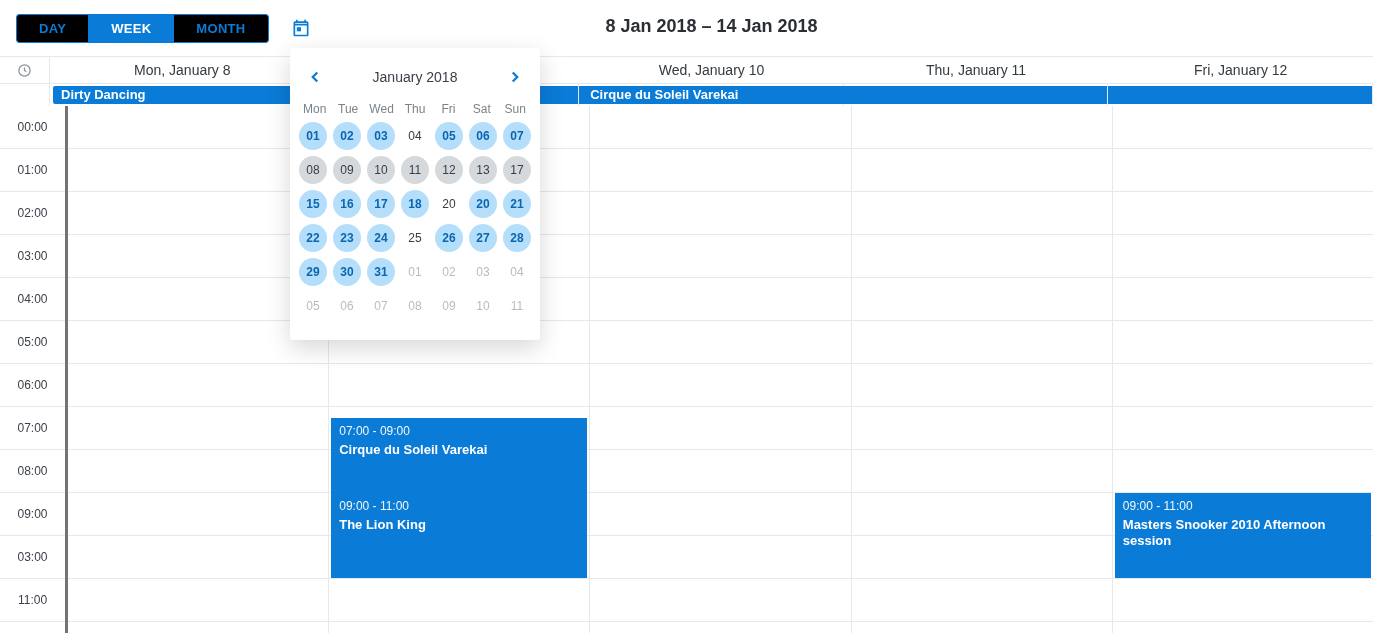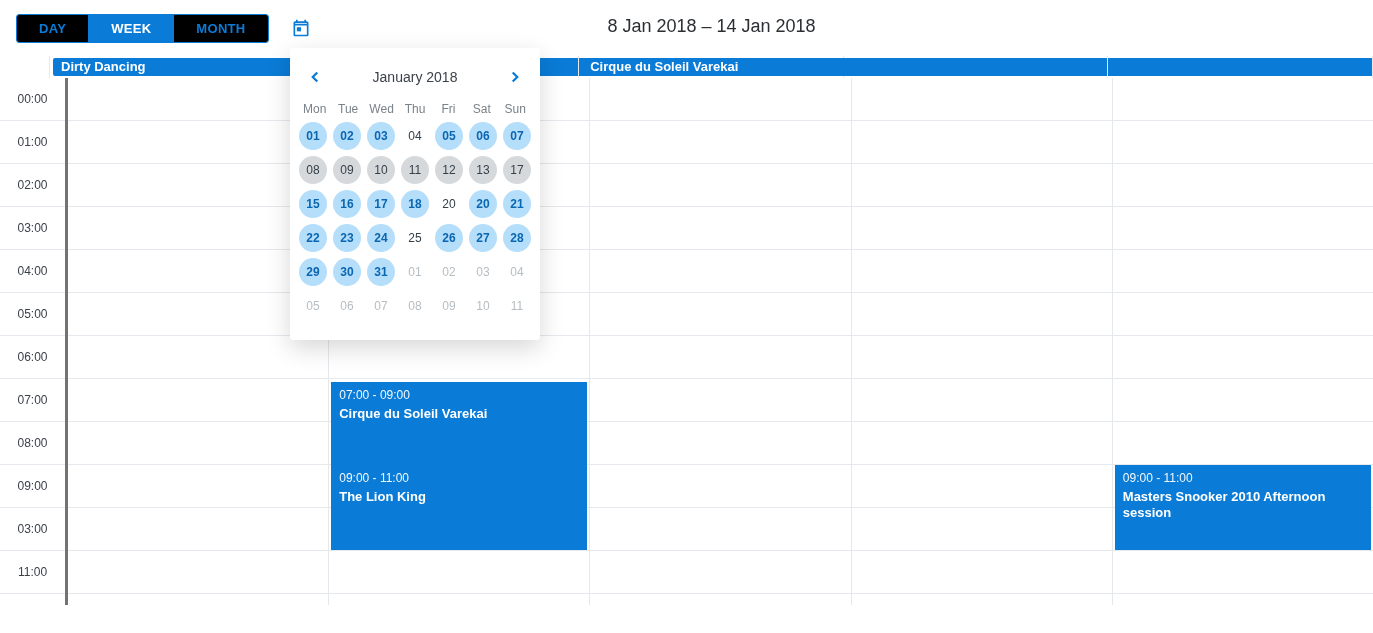--- a/index.html
+++ b/index.html
@@ -6,21 +6,21 @@
   html,body{height:100%;width:100%;background:#fff;color:#2b2f33}
   .app{width:1373px;height:633px;position:relative;overflow:hidden;background:#fff}
 
   
   .topbar{height:56px;display:flex;align-items:center;padding:0 16px;position:relative}
   .seg{display:inline-flex;border:1px solid #0a7bd6;border-radius:3px;overflow:hidden}
   .seg .seg-btn{padding:6px 22px;font-size:13px;font-weight:700;color:#0a7bd6;background:#000000;border:none;cursor:pointer;letter-spacing:.3px}
   .seg .seg-btn + .seg-btn{border-left:1px solid #0a7bd6}
   .seg .seg-btn.active{background:#0a7bd6;color:#fff}
   .cal-toggle{margin-left:22px;display:inline-flex;color:#0a7bd6;cursor:pointer}
-  .range-title{position:absolute;left:calc(50px + (1373px - 50px)/2);transform:translateX(-50%);top:50%;margin-top:-12px;font-size:18px;font-weight:400;color:#2b2f33;white-space:nowrap}
+  .range-title{position:absolute;left:calc(50px + (1373px - 50px)/2);transform:translateX(-50%);top:50%;margin-top:-12px;font-size:18px;font-weight:700;color:#2b2f33;white-space:nowrap}
 
   
   .cols-header{position:relative;height:28px;display:flex;border-top:1px solid #e5e8ec;border-bottom:1px solid #e5e8ec}
   .time-col{width:50px;flex:0 0 50px;display:flex;align-items:center;justify-content:center;border-right:1px solid #e5e8ec}
   .day-col-head{flex:1 0 0;display:flex;align-items:center;justify-content:center;color:#333a40;font-size:14px}
 
   
   .alldays{height:22px;display:flex}
   .alldays .time-col{border-right:1px solid #e5e8ec}
   .allday-cell{flex:1 0 0;position:relative;border-right:1px solid #e5e8ec}
@@ -70,20 +70,33 @@
     </div>
     <span class="cal-toggle">
       <svg width="20" height="20" viewBox="0 0 24 24" fill="#0a7bd6">
           <path d="M7 11h5v5H7z"></path>
           <path d="M19 4h-1V2h-2v2H8V2H6v2H5c-1.1 0-2 .9-2 2v14c0 1.1.9 2 2 2h14c1.1 0 2-.9 2-2V6c0-1.1-.9-2-2-2zm0 16H5V9h14v11zM5 7V6h14v1H5z"></path>
         </svg>
     </span>
     <div class="range-title">8 Jan 2018 – 14 Jan 2018</div>
   </div>
 
+  <div class="cols-header">
+    <div class="time-col">
+      <svg width="15" height="15" viewBox="0 0 24 24" fill="none" stroke="#8a9199" stroke-width="2">
+          <circle cx="12" cy="12" r="9"></circle>
+          <path d="M12 7v5l3 2"></path>
+        </svg>
+    </div>
+    <div class="day-col-head">Mon, January 8</div>
+    <div class="day-col-head">Tue, January 9</div>
+    <div class="day-col-head">Wed, January 10</div>
+    <div class="day-col-head">Thu, January 11</div>
+    <div class="day-col-head">Fri, January 12</div>
+  </div>
 
   <div class="alldays">
     <div class="time-col"></div>
     <div class="allday-cell">
       <div class="allday-bar span2">Dirty Dancing</div>
     </div>
     <div class="allday-cell"></div>
     <div class="allday-cell">
       <div class="allday-bar full right-edge" style="right:-200%;margin-right:-530px">Cirque du Soleil Varekai</div>
     </div>
@@ -132,21 +145,21 @@
           <div class="line"></div>
           <div class="line"></div>
           <div class="line"></div>
           <div class="line"></div>
           <div class="line"></div>
           <div class="line"></div>
           <div class="line"></div>
           <div class="line"></div>
           <div class="line"></div>
         </div>
-      <div class="event" style="top:304px;height:85px">
+      <div class="event" style="top:312px;height:85px">
         <div class="time">07:00 - 09:00</div>
         <div class="title">Cirque du Soleil Varekai</div>
       </div>
       <div class="event" style="top:387px;height:85px">
         <div class="time">09:00 - 11:00</div>
         <div class="title">The Lion King</div>
       </div>
     </div>
 
     <div class="day-col">

